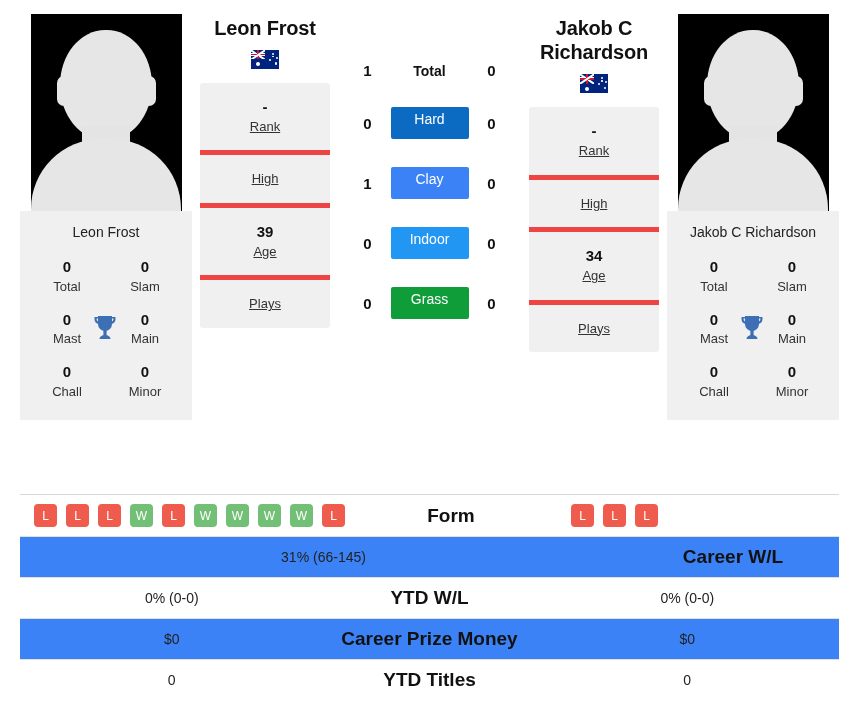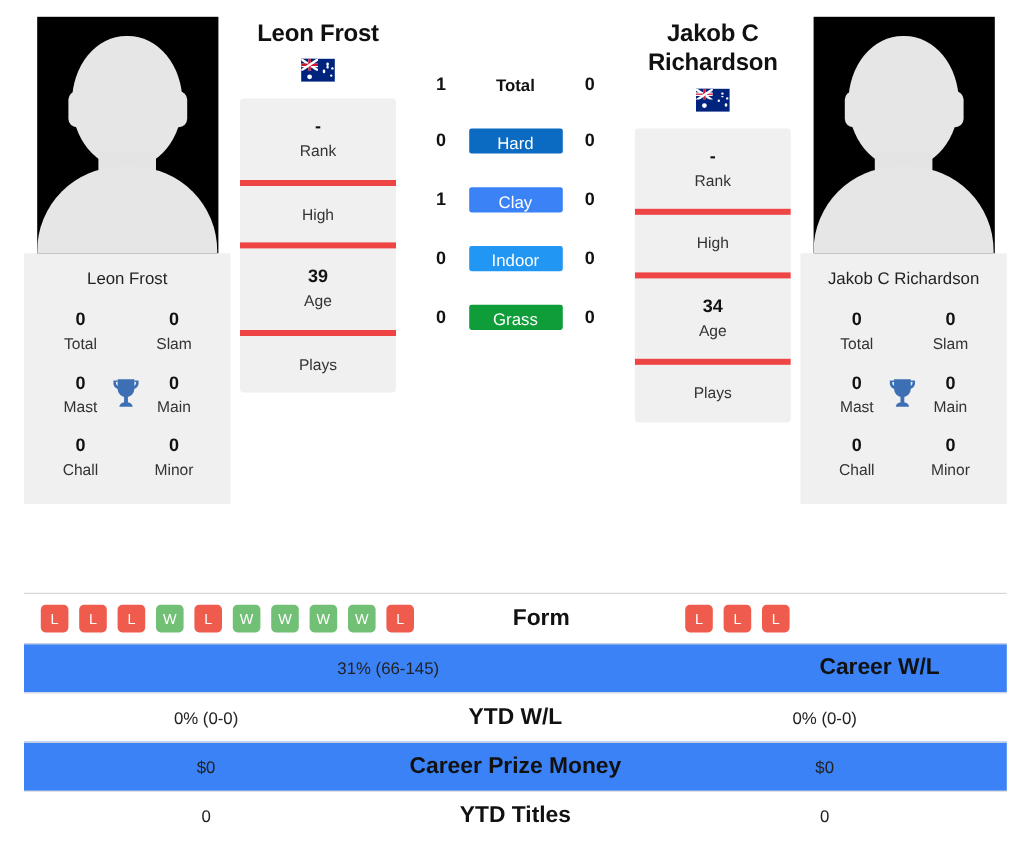--- a/index.html
+++ b/index.html
@@ -154,21 +154,21 @@
   .info-row {
     padding: 14px 6px;
     text-align: center;
     border-top: 5px solid #ef4444;
   }
   .info-row:first-child { border-top: none; }
   .info-val {
     font-size: 15px; font-weight: bold; color: #111;
     line-height: 1.3; min-height: 20px;
   }
-  .info-lab { font-size: 13px; color: #333; line-height: 1.5; }
+  .info-lab { font-size: 13px; color: #333; line-height: 1.5; text-decoration: underline; }
   .info-row.blankval .info-val { min-height: 0; }
 
   
   .surface-col {
     flex: 1 1 auto;
     padding-top: 48px;
     display: flex;
     flex-direction: column;
     gap: 28px;
     align-items: center;
@@ -181,21 +181,21 @@
   }
   .surf-num {
     width: 46px;
     text-align: center;
     font-size: 15px; font-weight: bold; color: #111;
   }
   .surf-badge {
     width: 78px;
     text-align: center;
     font-size: 14px;
-    padding: 4px 0 1px 0;
+    padding: 4px 0 12px 0;
     color: #ffffff;
     border-radius: 2px;
   }
   .surf-badge.plain {
     color: #111;
     font-weight: bold;
     background: transparent;
     padding: 0;
   }
 

